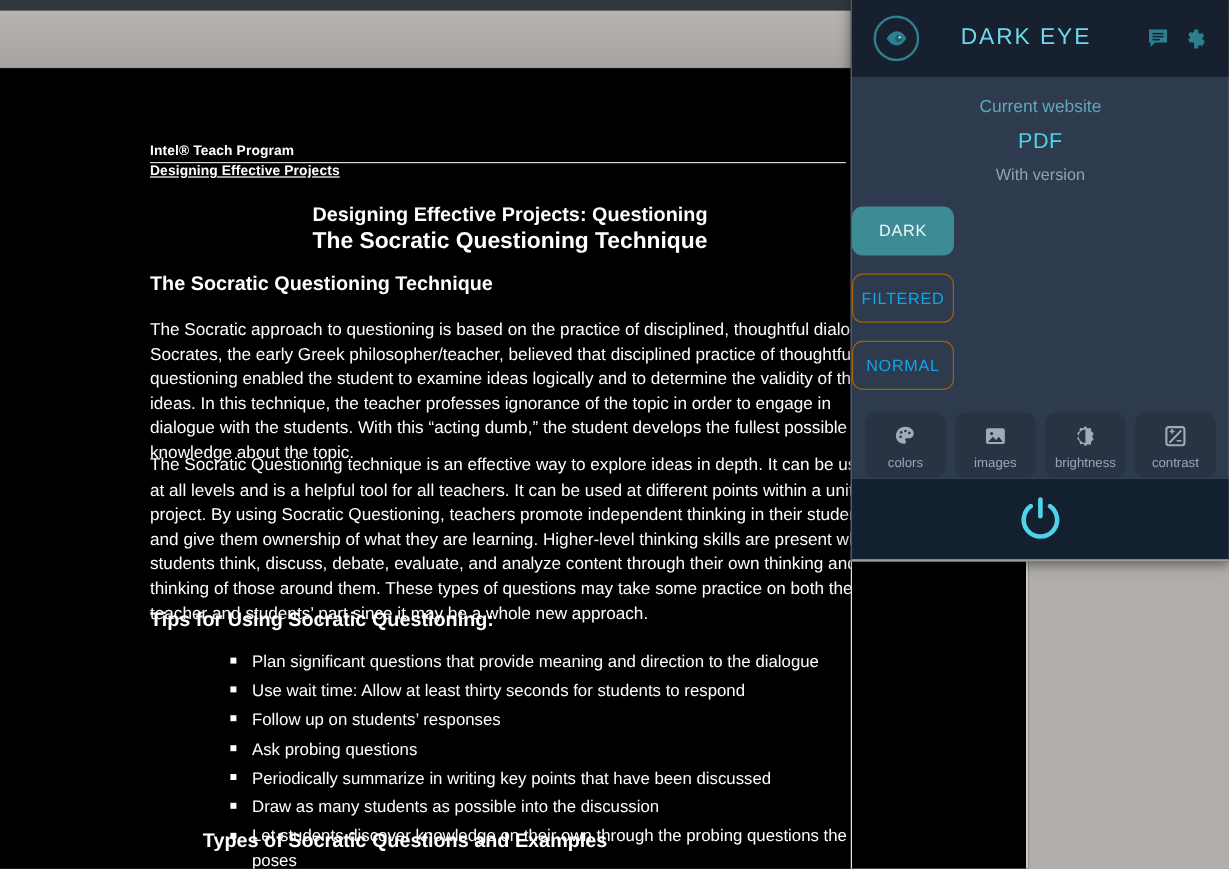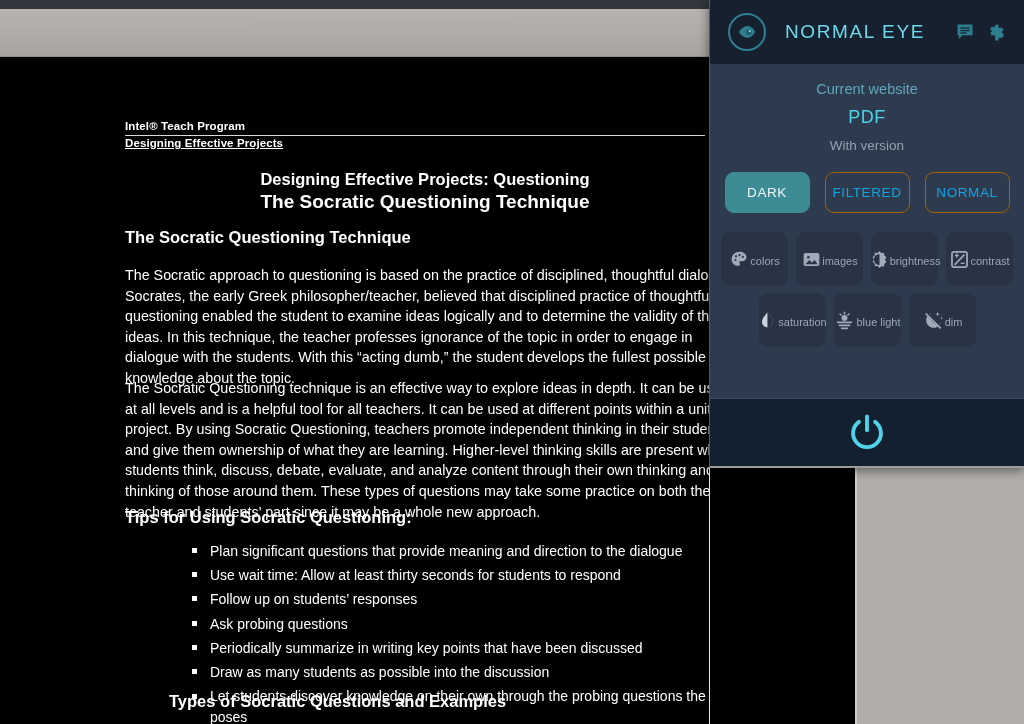--- a/index.html
+++ b/index.html
@@ -140,41 +140,42 @@
     margin-top: 10px; letter-spacing: .5px;
   }
   .ne-version {
     text-align: center; color: #93a1b3; font-size: 13.5px;
     margin-top: 10px;
   }
 
   .ne-modes {
     display: flex; justify-content: center; gap: 15px;
     margin-top: 19px;
+    flex-direction: column;
   }
   .ne-mode {
     width: 85px; height: 41px; border-radius: 9px;
     display: flex; align-items: center; justify-content: center;
     font-size: 13.5px; letter-spacing: .6px;
     cursor: pointer;
   }
   .ne-mode.active { background: #3d8c95; color: #eef7f8; border: 1px solid #3d8c95; }
   .ne-mode.idle { background: transparent; color: #0ea5e9; border: 1px solid #a16207; }
 
   .ne-tiles {
     margin-top: 19px;
   }
   .ne-row {
     display: flex; justify-content: center; gap: 8px;
   }
   .ne-row.row2 { margin-top: 7px; }
   .ne-tile {
     width: 67px; height: 54px; border-radius: 9px;
     background: #283344;
-    display: flex; align-items: center; justify-content: center;
+    display: flex; flex-direction: column; align-items: center; justify-content: center;
     cursor: pointer;
   }
   .ne-tile .glyph { height: 26px; display: flex; align-items: center; justify-content: center; }
   .ne-tile .lbl {
     color: #9aa7b8; font-size: 11px; margin-top: 3px; white-space: nowrap;
   }
 
   .ne-footer {
     position: absolute; left: 0; bottom: 0; width: 100%; height: 68px;
     background: #13202f;
@@ -233,21 +234,21 @@
   <div class="ne-panel">
 
     <div class="ne-header">
       <div class="ne-logo">
         <svg width="22" height="22" viewBox="0 0 24 24" aria-hidden="true">
           <path d="M3 12c3.2-4.6 6.3-6.6 9.6-6.6 3.6 0 6.4 2.6 8.4 6.6-2.6 4.2-5.2 6.4-8.6 6.4C9 18.4 5.8 16 3 12z" fill="#2e7f8f"></path>
           <circle cx="14" cy="12" r="3.1" fill="#1d5f6d"></circle>
           <circle cx="15" cy="11" r="1.2" fill="#8fdfe9"></circle>
         </svg>
       </div>
-      <div class="ne-title">NORMAL EYE</div>
+      <div class="ne-title">DARK EYE</div>
       <div class="ne-hicon">
         <svg width="20" height="20" viewBox="0 0 24 24" aria-hidden="true">
           <path d="M3 3h18v13H9l-4.5 4.5V16H3z" fill="#2d7f90"></path>
           <rect x="6.5" y="6.5" width="11" height="1.5" fill="#16202e"></rect>
           <rect x="6.5" y="9.5" width="11" height="1.5" fill="#16202e"></rect>
           <rect x="6.5" y="12.5" width="7.5" height="1.5" fill="#16202e"></rect>
         </svg>
       </div>
       <div class="ne-hicon gear">
         <svg width="21" height="21" viewBox="0 0 24 24" aria-hidden="true">

